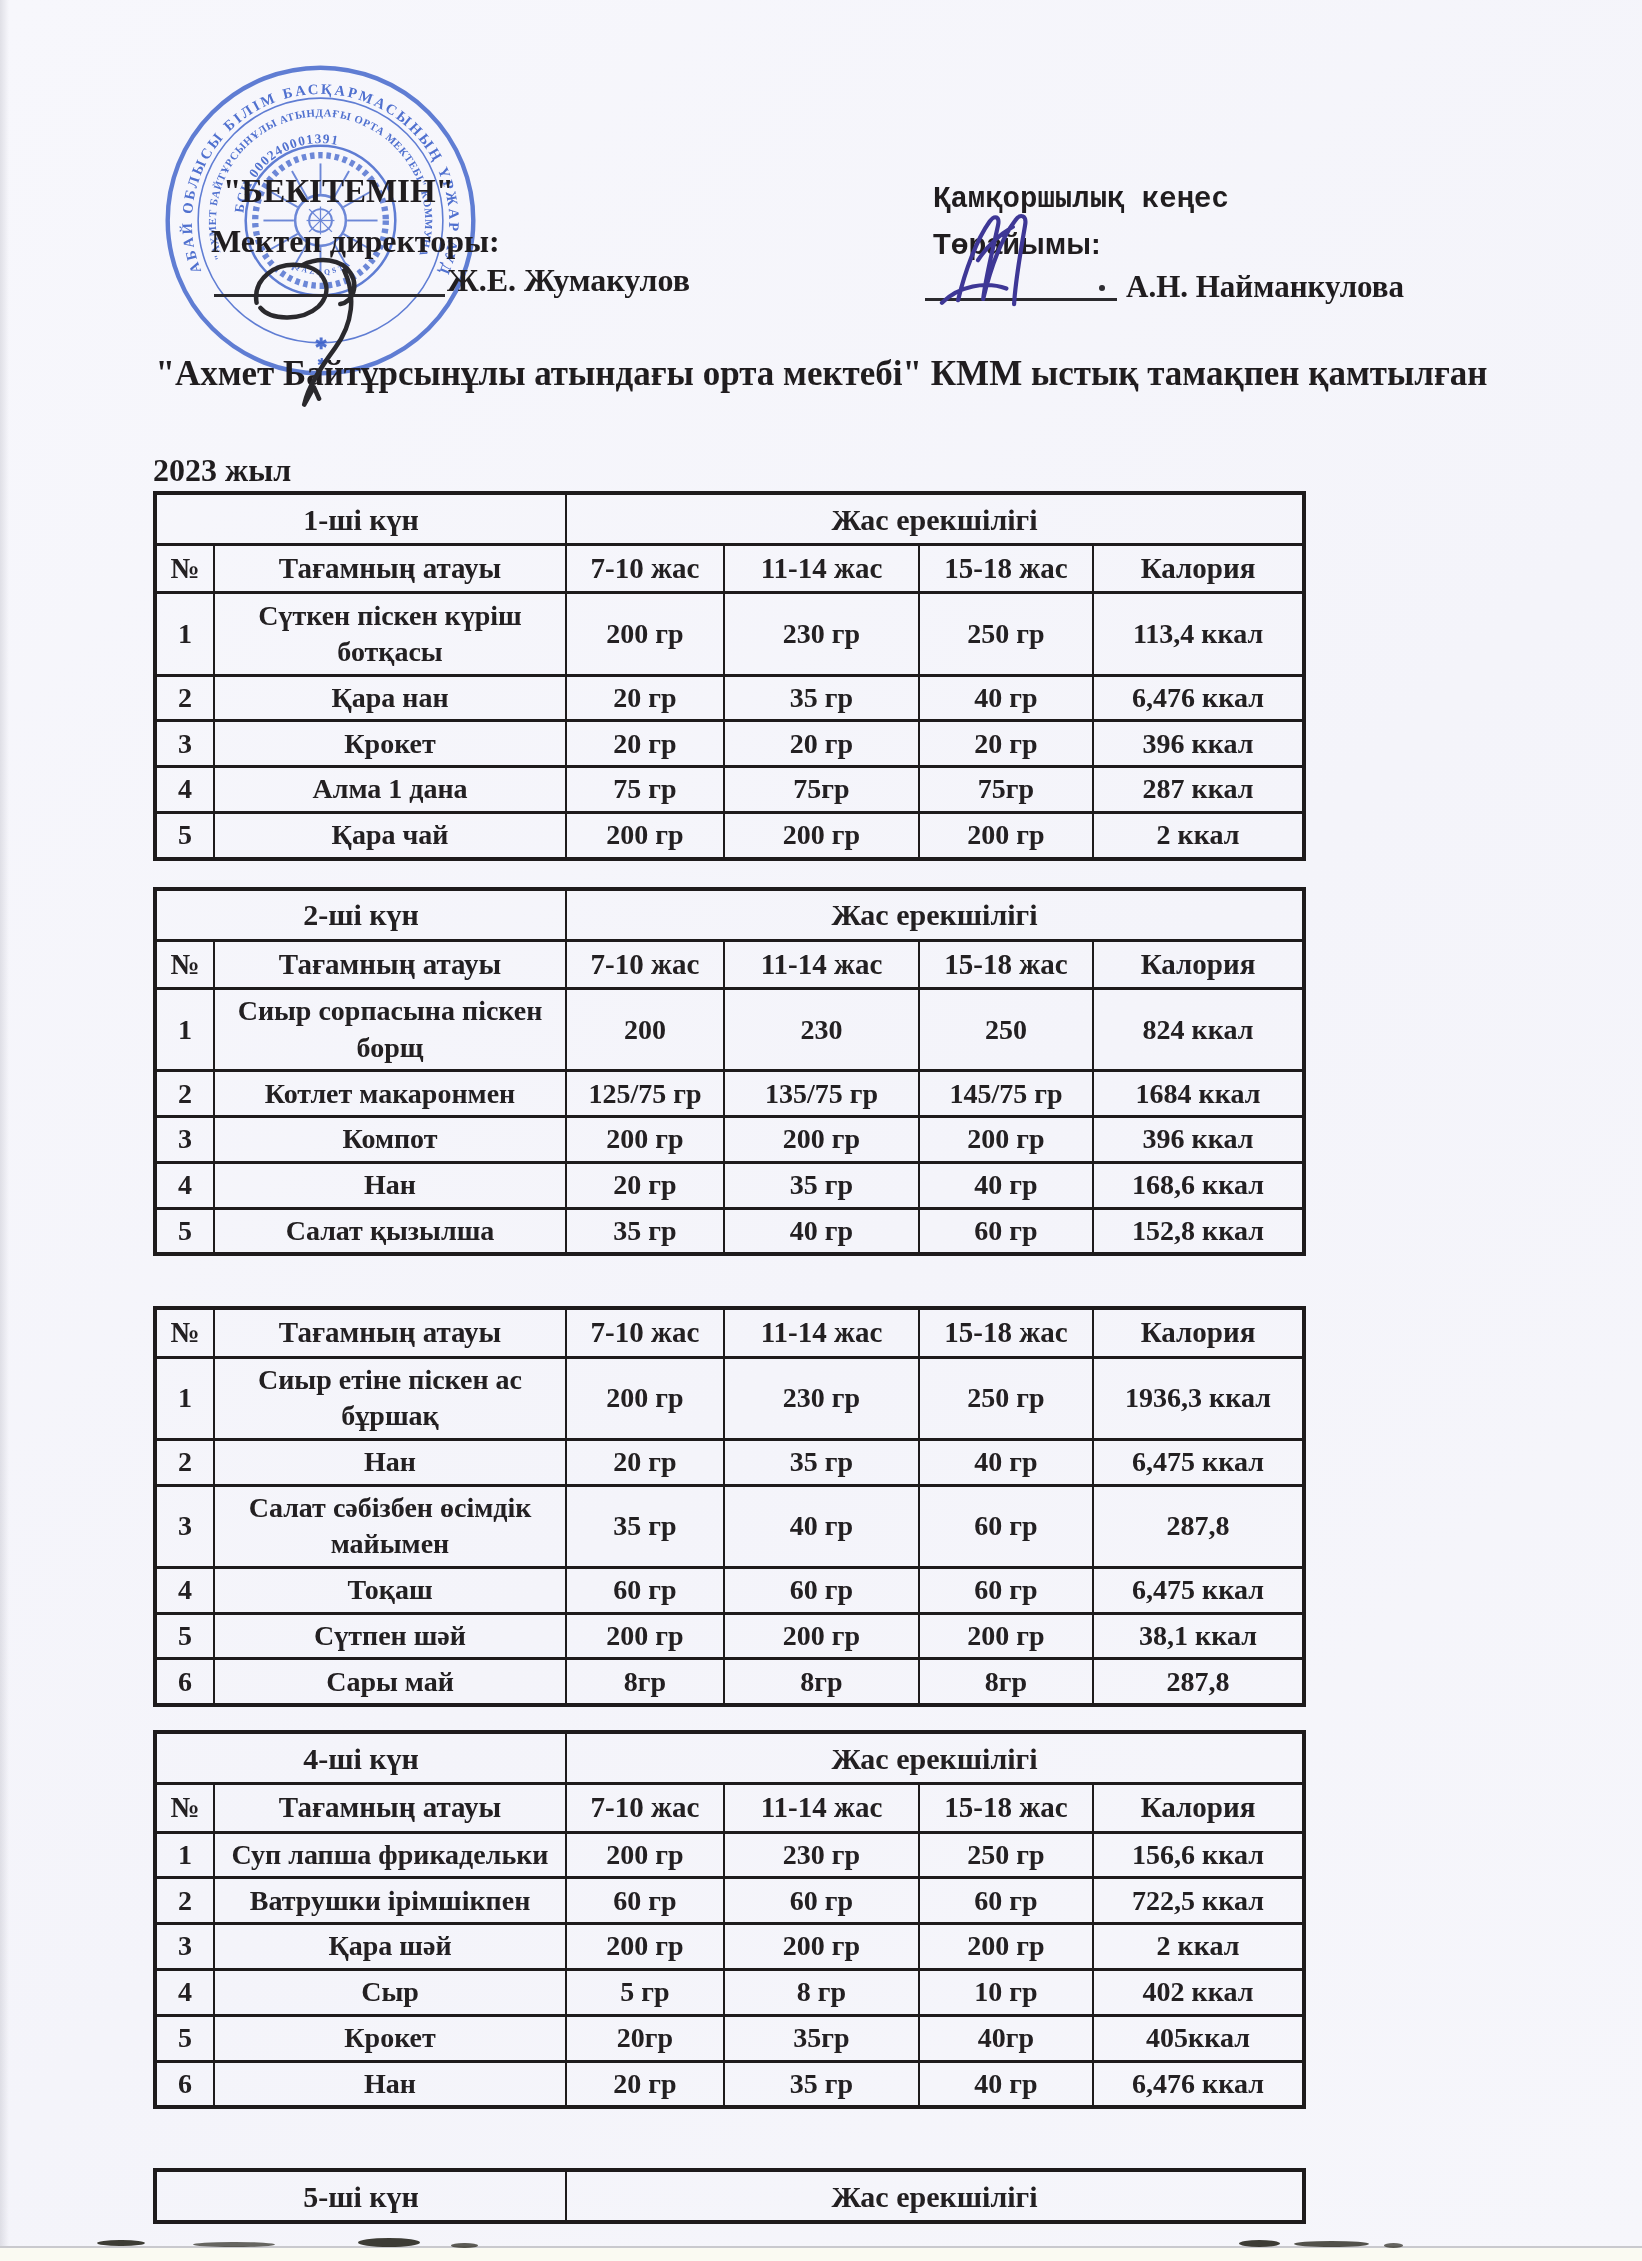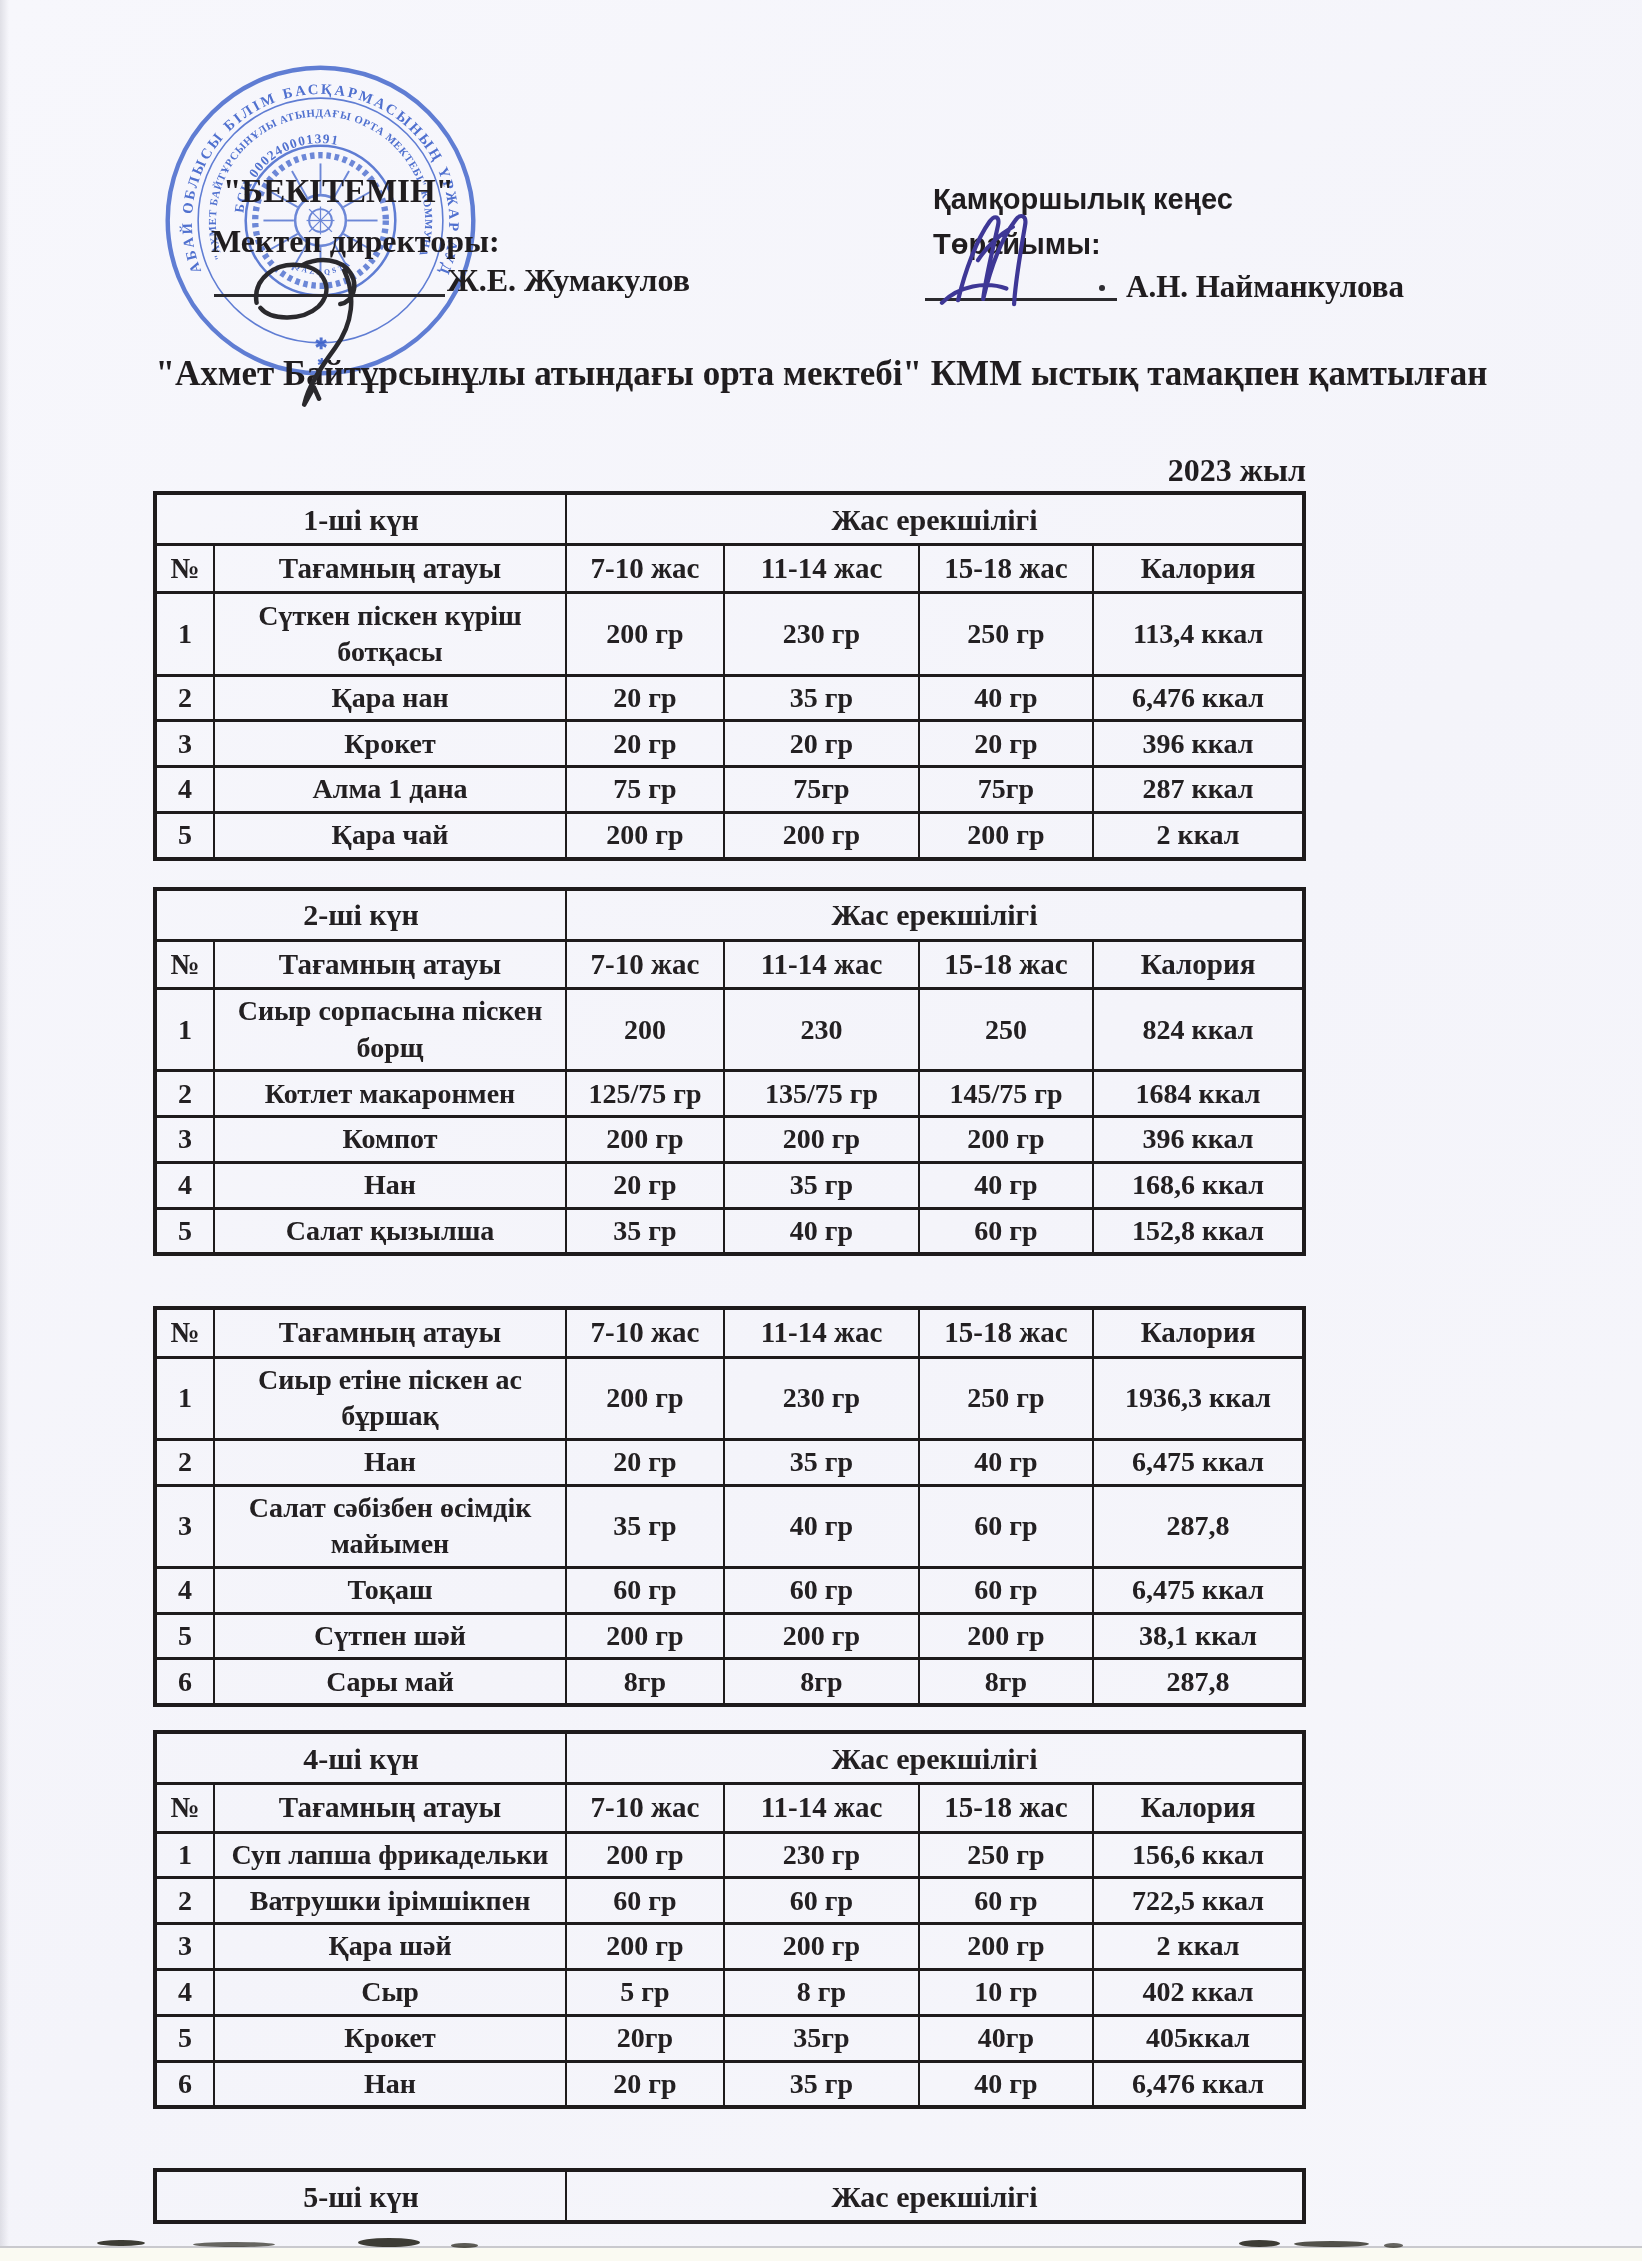--- a/index.html
+++ b/index.html
@@ -9,33 +9,33 @@
         font-family:"Liberation Serif","DejaVu Serif",serif;color:#201d1f}
   .page::before{content:"";position:absolute;left:0;top:0;bottom:0;width:9px;
         background:linear-gradient(90deg,rgba(180,180,190,.35),rgba(180,180,190,0))}
   
   .stamp{position:absolute;left:162px;top:62px;width:317px;height:317px;z-index:1}
   
   .approve{position:absolute;left:223px;top:173px;font-size:33px;font-weight:bold;z-index:3}
   .director-label{position:absolute;left:211px;top:223px;font-size:32px;font-weight:bold;z-index:3}
   .director-name{position:absolute;left:447px;top:262px;font-size:32px;font-weight:bold;z-index:3}
   .council-label{position:absolute;left:933px;top:183px;font-size:29px;font-weight:bold;
-        font-family:Liberation Sans, sans-serif;z-index:3}
+        font-family:Liberation Mono, monospace;z-index:3}
   .chair-label{position:absolute;left:933px;top:228px;font-size:29px;font-weight:bold;
         font-family:"Liberation Sans","DejaVu Sans",sans-serif;z-index:3}
   .chair-name{position:absolute;left:1126px;top:269px;font-size:31px;font-weight:bold;z-index:3}
   .sig-line{position:absolute;height:3.2px;background:#2b2a2e;z-index:2}
   .sig-line.left{left:214px;top:294px;width:231px}
   .sig-line.right{left:925px;top:298px;width:192px}
   .ink-dot{position:absolute;left:1099px;top:285px;width:5.8px;height:5.8px;border-radius:50%;background:#2f2e33;z-index:3}
   .signatures{position:absolute;left:0;top:0;width:1643px;height:2261px;z-index:4;pointer-events:none}
   
   .title{position:absolute;left:0;top:350px;width:1643px;text-align:center;
          font-size:35px;font-weight:bold;line-height:1.38;z-index:3}
-  .year{position:absolute;left:153px;top:452px;width:1153px;text-align:right;
+  .year{position:absolute;left:153px;top:452px;width:1153px;text-align:left;
         font-size:32px;font-weight:bold;z-index:3}
   
   .tables{position:absolute;left:153px;top:491px;width:1153px;z-index:3}
   table.menu-table{width:100%;border-collapse:collapse;table-layout:fixed;
         border:4.5px solid #1e1b1c;font-weight:bold}
   table.menu-table.t2{margin-top:26px}
   table.menu-table.t3{margin-top:50px}
   table.menu-table.t4{margin-top:23px}
   table.menu-table.t5{margin-top:59px}
   .menu-table th,.menu-table td{border:2.6px solid #1e1b1c;border-top-width:3.9px;border-bottom-width:3.9px;

